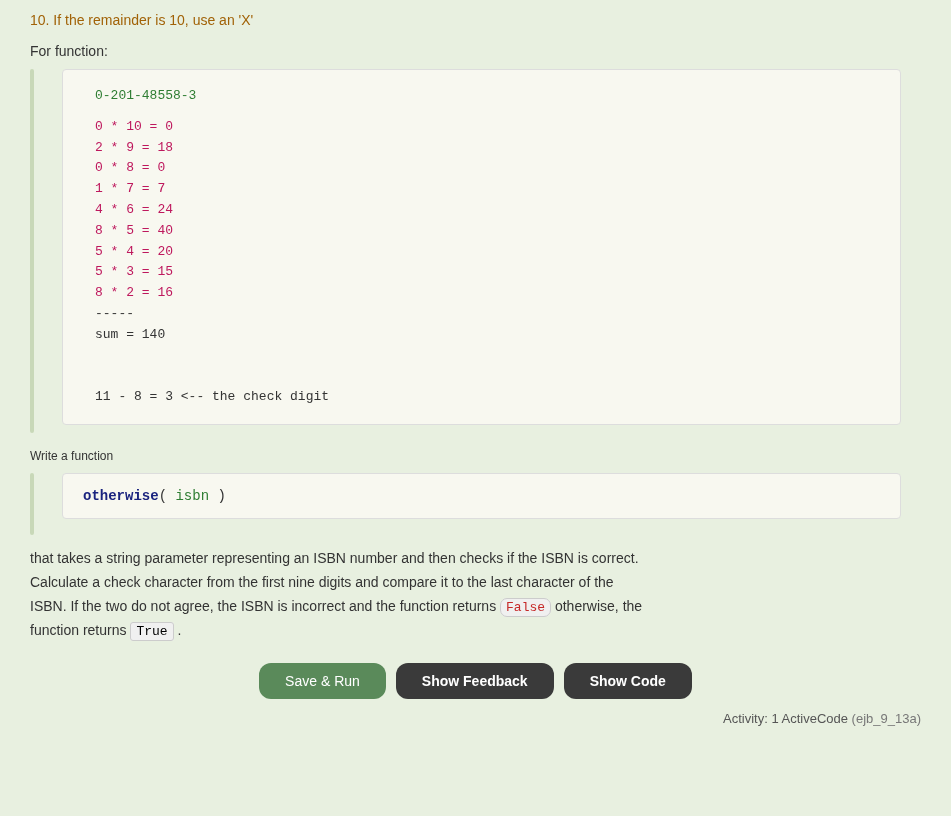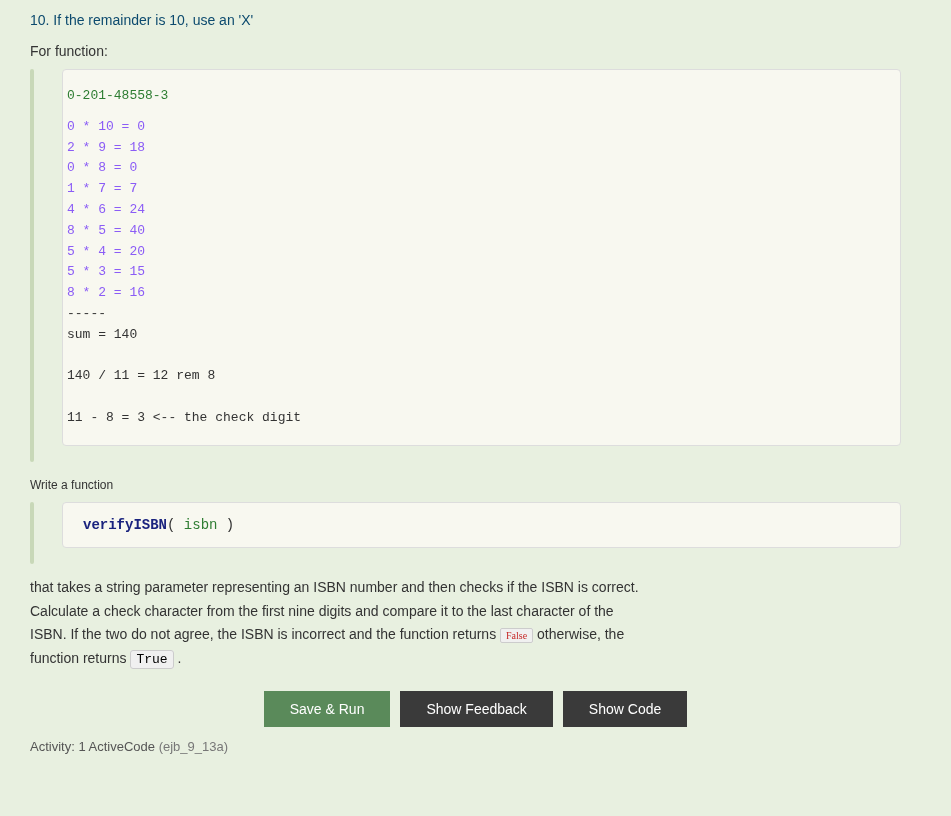--- a/index.html
+++ b/index.html
@@ -11,49 +11,49 @@
       min-height: 816px;
       width: 951px;
     }
     .page-container {
       background-color: #e8f0e0;
       margin: 0 auto;
       padding: 10px 30px 20px 30px;
       min-height: 816px;
     }
     .intro-text {
-      color: #0c4a6e;
+      color: #a16207;
       margin-bottom: 12px;
       font-size: 14px;
       line-height: 1.5;
     }
     .for-example {
       color: #333;
       margin-bottom: 10px;
       font-size: 14px;
     }
     .code-block {
       background-color: #f8f8f0;
       border: 1px solid #ddd;
       border-radius: 4px;
-      padding: 16px 4px;
-      margin: 0 20px 16px 20px;
+      padding: 16px 32px;
+      margin: 0 20px 8px 20px;
       font-family: 'Courier New', Courier, monospace;
       font-size: 13px;
       line-height: 1.6;
       color: #333;
     }
     .code-block .isbn-num {
       color: #2e7d32;
       margin-bottom: 10px;
       display: block;
     }
     .code-block .calc-line {
       display: block;
-      color: #8b5cf6;
+      color: #be185d;
     }
     .code-block .sum-line {
       display: block;
       color: #333;
     }
     .code-block .divider {
       display: block;
       color: #333;
     }
     .code-block .result-line {
@@ -84,24 +84,24 @@
     }
     .description-text {
       color: #333;
       font-size: 14px;
       line-height: 1.7;
       margin: 10px 0 20px 0;
     }
     .description-text .code-inline-false {
       background-color: #f0f0f0;
       border: 1px solid #ccc;
-      border-radius: 2px;
+      border-radius: 7px;
       padding: 1px 5px;
-      font-family: Liberation Serif, serif;
-      font-size: 10px;
+      font-family: Liberation Mono, monospace;
+      font-size: 13px;
       color: #c62828;
     }
     .description-text .code-inline-true {
       background-color: #f0f0f0;
       border: 1px solid #ccc;
       border-radius: 3px;
       padding: 1px 5px;
       font-family: 'Courier New', Courier, monospace;
       font-size: 13px;
       color: #000000;
@@ -109,35 +109,36 @@
     .button-row {
       display: flex;
       justify-content: center;
       align-items: center;
       gap: 10px;
       margin: 10px 0 12px 0;
     }
     .btn {
       padding: 10px 26px;
       border: none;
-      border-radius: 0;
+      border-radius: 12px;
       cursor: pointer;
       font-size: 14px;
       font-weight: normal;
     }
     .btn-green {
       background-color: #5a8a5a;
       color: white;
     }
     .btn-dark {
       background-color: #3a3a3a;
       color: white;
+      font-weight: bold;
     }
     .activity-text {
-      text-align: left;
+      text-align: right;
       color: #555;
       font-size: 13px;
       margin-top: 4px;
     }
     .activity-text .activity-id {
       color: #777;
     }
     .left-bar {
       display: flex;
       margin-bottom: 12px;
@@ -169,35 +170,34 @@
         <span class="calc-line">0 *   8 =  0</span>
         <span class="calc-line">1 *   7 =  7</span>
         <span class="calc-line">4 *   6 = 24</span>
         <span class="calc-line">8 *   5 = 40</span>
         <span class="calc-line">5 *   4 = 20</span>
         <span class="calc-line">5 *   3 = 15</span>
         <span class="calc-line">8 *   2 = 16</span>
         <span class="divider">-----</span>
         <span class="sum-line">sum =    140</span>
         <span class="result-line">&nbsp;</span>
-        <span class="result-line">140 / 11 = 12 rem 8</span>
         <span class="result-line">&nbsp;</span>
         <span class="result-line">11 - 8 = 3 &lt;-- the check digit</span>
       </div>
     </div>
   </div>
 
   <p class="write-function">Write a function</p>
 
   <div class="left-bar">
     <div class="left-accent"></div>
     <div style="flex:1;">
       <div class="function-block">
         <span>
-          <span class="fn-name">verifyISBN</span><span>(</span> <span class="fn-param">isbn</span> <span>)</span>
+          <span class="fn-name">otherwise</span><span>(</span> <span class="fn-param">isbn</span> <span>)</span>
         </span>
       </div>
     </div>
   </div>
 
   <div class="description-text">
     <span>that takes a string parameter representing an ISBN number and then checks if the ISBN is correct.</span><br>
     <span>Calculate a check character from the first nine digits and compare it to the last character of the</span><br>
     <span>ISBN. If the two do not agree, the ISBN is incorrect and the function returns </span><span class="code-inline-false">False</span><span> otherwise, the</span><br>
     <span>function returns </span><span class="code-inline-true">True</span><span> .</span>

